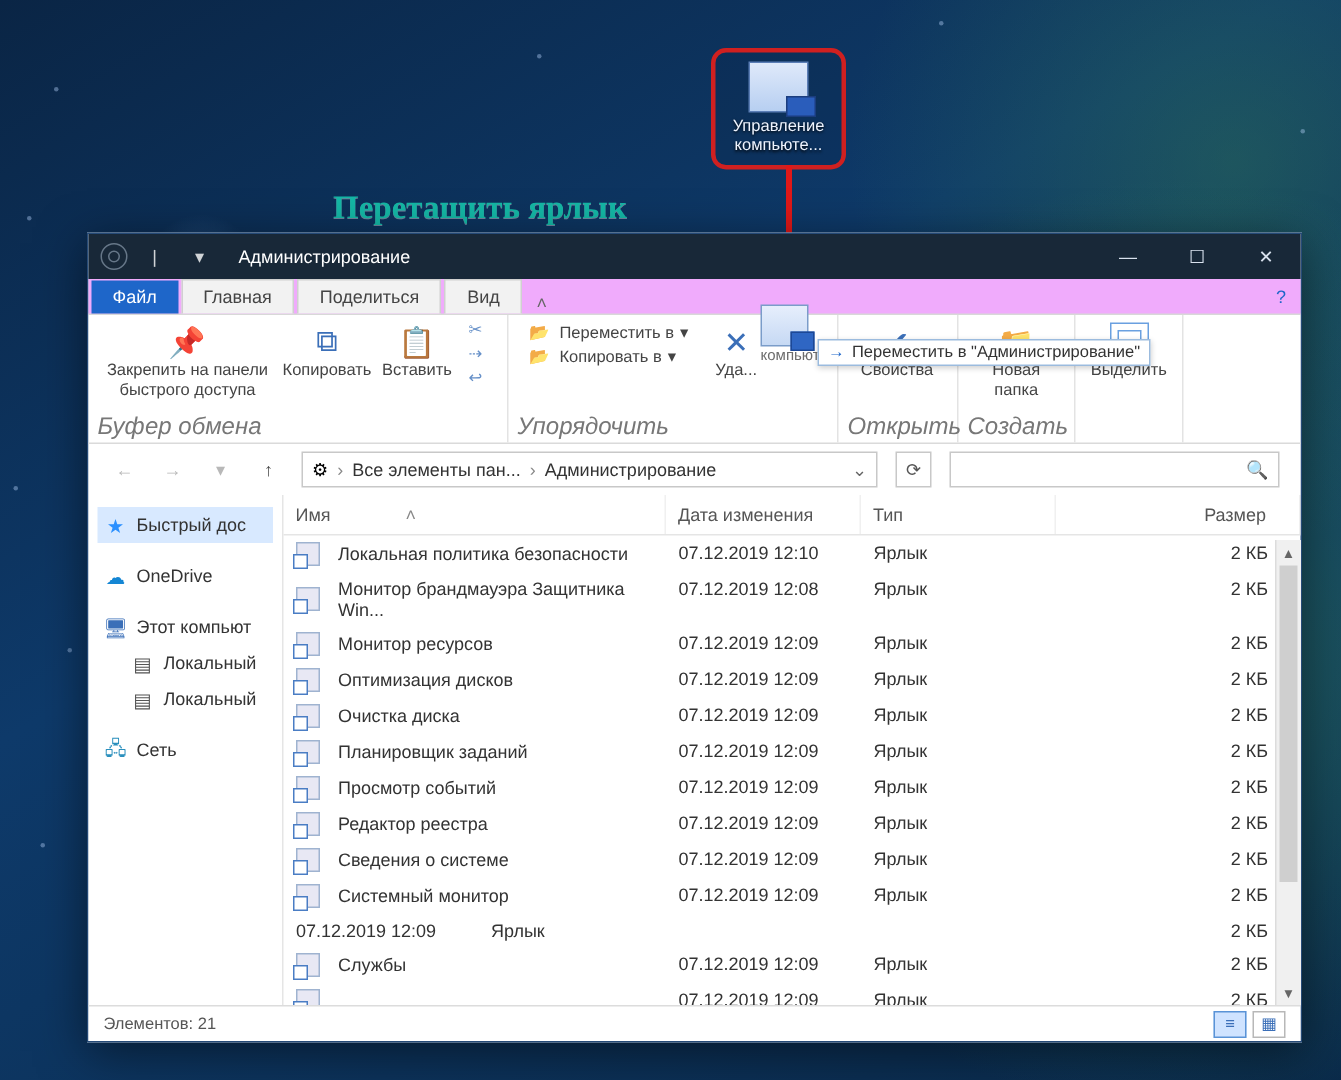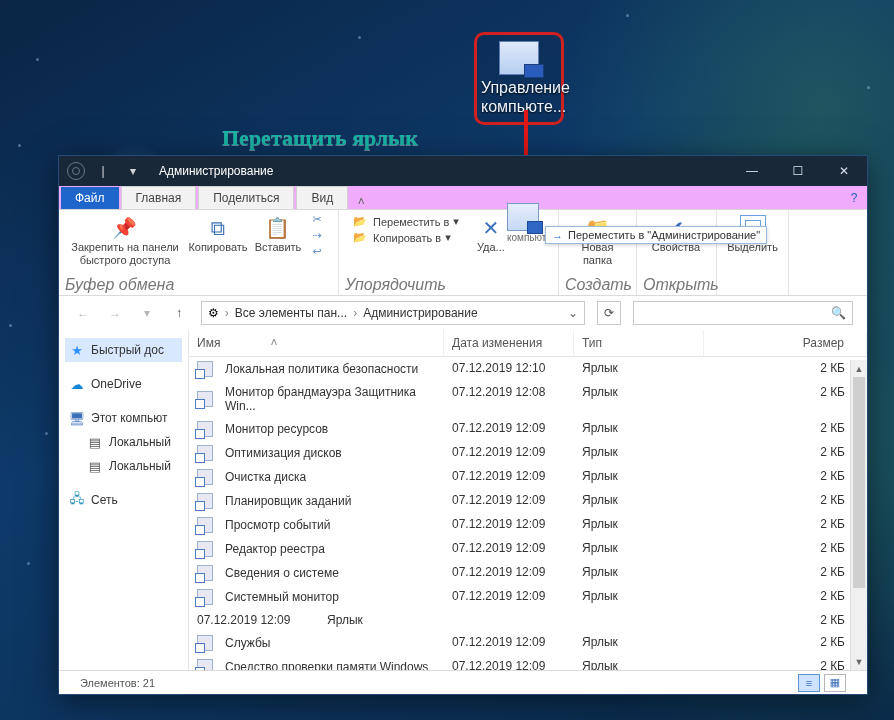--- a/index.html
+++ b/index.html
@@ -34,21 +34,21 @@
   }
   .drag-icon .iconbox {
     width:40px;height:34px;margin:0 auto 3px;
     background:linear-gradient(#dfe9fa,#b7cff1);
     border:1px solid #5b7eb6; position:relative;
   }
   .drag-icon .iconbox:after{
     content:"";position:absolute;right:-6px;bottom:-4px;width:18px;height:12px;
     background:#2a5dbb;border:1px solid #1b3d7e;
   }
-  .drag-icon .lbl { color:#eef4ff; font-size:16px; line-height:1.2; text-shadow:0 1px 2px #000;text-align:center; }
+  .drag-icon .lbl { color:#eef4ff; font-size:11px; line-height:1.2; text-shadow:0 1px 2px #000;text-align:center; }
 
   .annot {
     position:absolute; top:125px; left:222px; color:#14b8a6;
     font-size:22px; font-weight:bold; font-family:"Times New Roman",serif;
     text-shadow:0 1px 0 rgba(255,255,255,.4);
   }
   .arrow { position:absolute; top:110px; left:516px; }
   .arrow svg{display:block;}
 
   
@@ -131,21 +131,21 @@
   .c-size{flex:1;text-align:right;padding-right:22px !important;}
   .rows{flex:1;overflow:auto;border-top:none;}
   .row{display:flex;align-items:flex-start;font-size:12px;color:#333;}
   .row > div{padding:4px 8px;}
   .row .fic{width:16px;height:16px;margin-right:6px;display:inline-block;background:#e8e8f4;border:1px solid #9fb3d0;position:relative;flex:0 0 16px;}
   .row .fic:after{content:"";position:absolute;left:-3px;bottom:-3px;width:8px;height:8px;background:#fff;border:1px solid #4a7dc4;}
   .scrollbar{position:absolute;right:0;top:30px;bottom:0;width:17px;background:#f0f0f0;border-left:1px solid #dcdcdc;display:flex;flex-direction:column;}
   .scrollbar .sbtn{height:17px;display:flex;align-items:center;justify-content:center;color:#666;font-size:9px;}
   .scrollbar .thumb{height:68%;background:#cfcfcf;margin:0 2px;}
 
-  .status{flex:0 0 24px;border-top:1px solid #dcdcdc;display:flex;align-items:center;padding:0 21px;background:#fff;color:#555;font-size:11px;}
+  .status{flex:0 0 24px;border-top:1px solid #dcdcdc;display:flex;align-items:center;padding:0 10px;background:#fff;color:#555;font-size:11px;}
   .status .spacer{flex:1;}
   .viewbtn{width:22px;height:18px;border:1px solid #b8b8b8;margin-left:4px;display:flex;align-items:center;justify-content:center;color:#3b6fb8;font-size:11px;}
   .viewbtn.sel{background:#cfe3ff;border-color:#5a93d6;}
 
   
   .ghost{position:absolute;top:217px;left:501px;}
   .ghost .gic{width:32px;height:28px;background:linear-gradient(#e6eefc,#c6d9f4);border:1px solid #7a9cc9;position:relative;}
   .ghost .gic:after{content:"";position:absolute;right:-5px;bottom:-4px;width:14px;height:11px;background:#2f66c3;border:1px solid #1d4896;}
   .ghost .glabel{font-size:10px;color:#6c6c6c;margin-top:1px;}
   .tooltip{
@@ -249,38 +249,38 @@
           <div><span class="ic">📂</span><span>Копировать в</span> ▾</div>
         </div>
         <div class="bigbtn" style="width:52px">
           <span class="ic">✕</span>
           <span class="t">Уда...</span>
         </div>
       </div>
       <div class="caption">Упорядочить</div>
     </div>
 
+    <div class="rgroup" style="width:80px">
+      <div class="body">
+        <div class="bigbtn">
+          <span class="ic">✔</span>
+          <span class="t">Свойства</span>
+        </div>
+      </div>
+      <div class="caption">Открыть</div>
+    </div>
+
     <div class="rgroup" style="width:78px">
       <div class="body">
         <div class="bigbtn">
           <span class="ic">📁</span>
           <span class="t">Новая папка</span>
         </div>
       </div>
       <div class="caption">Создать</div>
-    </div>
-
-    <div class="rgroup" style="width:80px">
-      <div class="body">
-        <div class="bigbtn">
-          <span class="ic">✔</span>
-          <span class="t">Свойства</span>
-        </div>
-      </div>
-      <div class="caption">Открыть</div>
     </div>
 
     <div class="rgroup select-grp">
       <div class="body">
         <div class="bigbtn" style="width:60px">
           <span class="ic"></span>
           <span class="t">Выделить</span>
         </div>
       </div>
       <div class="caption"></div>
@@ -448,21 +448,20 @@
               <span class="fic"></span>
               <span>Службы</span>
             </div>
             <div class="c-date">07.12.2019 12:09</div>
             <div class="c-type">Ярлык</div>
             <div class="c-size">2 КБ</div>
           </div>
           <div class="row">
             <div class="c-name">
               <span class="fic"></span>
-              <span>Средство проверки памяти Windows</span>
             </div>
             <div class="c-date">07.12.2019 12:09</div>
             <div class="c-type">Ярлык</div>
             <div class="c-size">2 КБ</div>
           </div>
         </div>
       <div class="scrollbar">
         <div class="sbtn">▲</div>
         <div class="thumb"></div>
         <div style="flex:1"></div>

